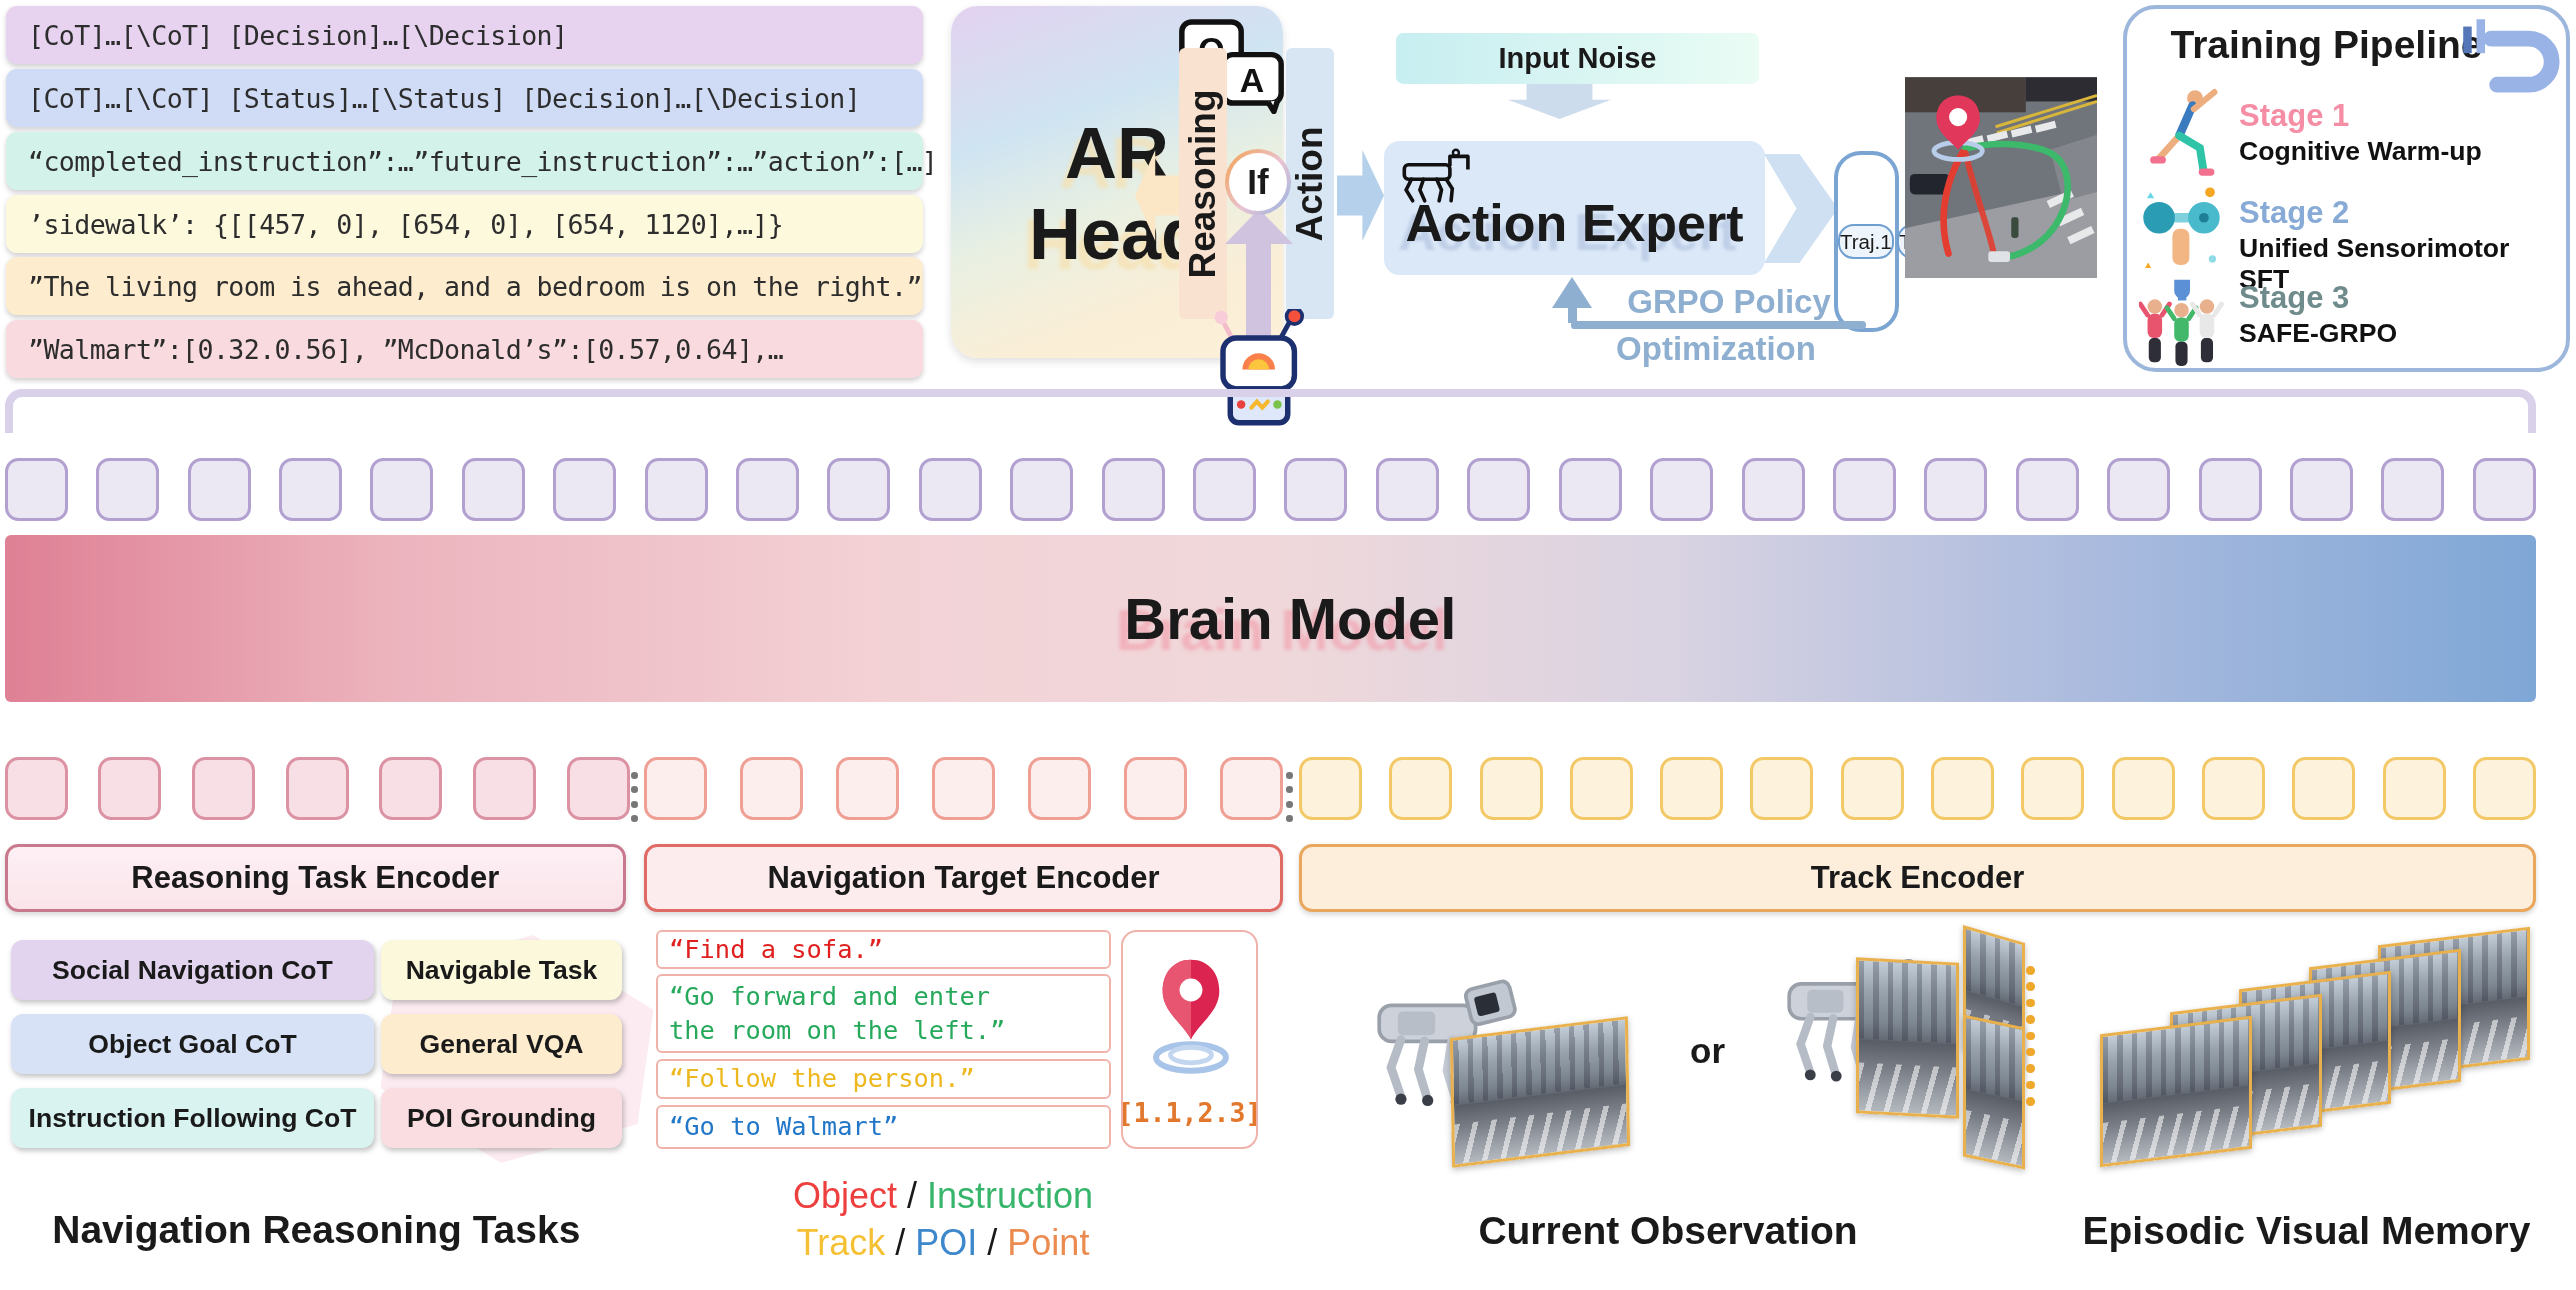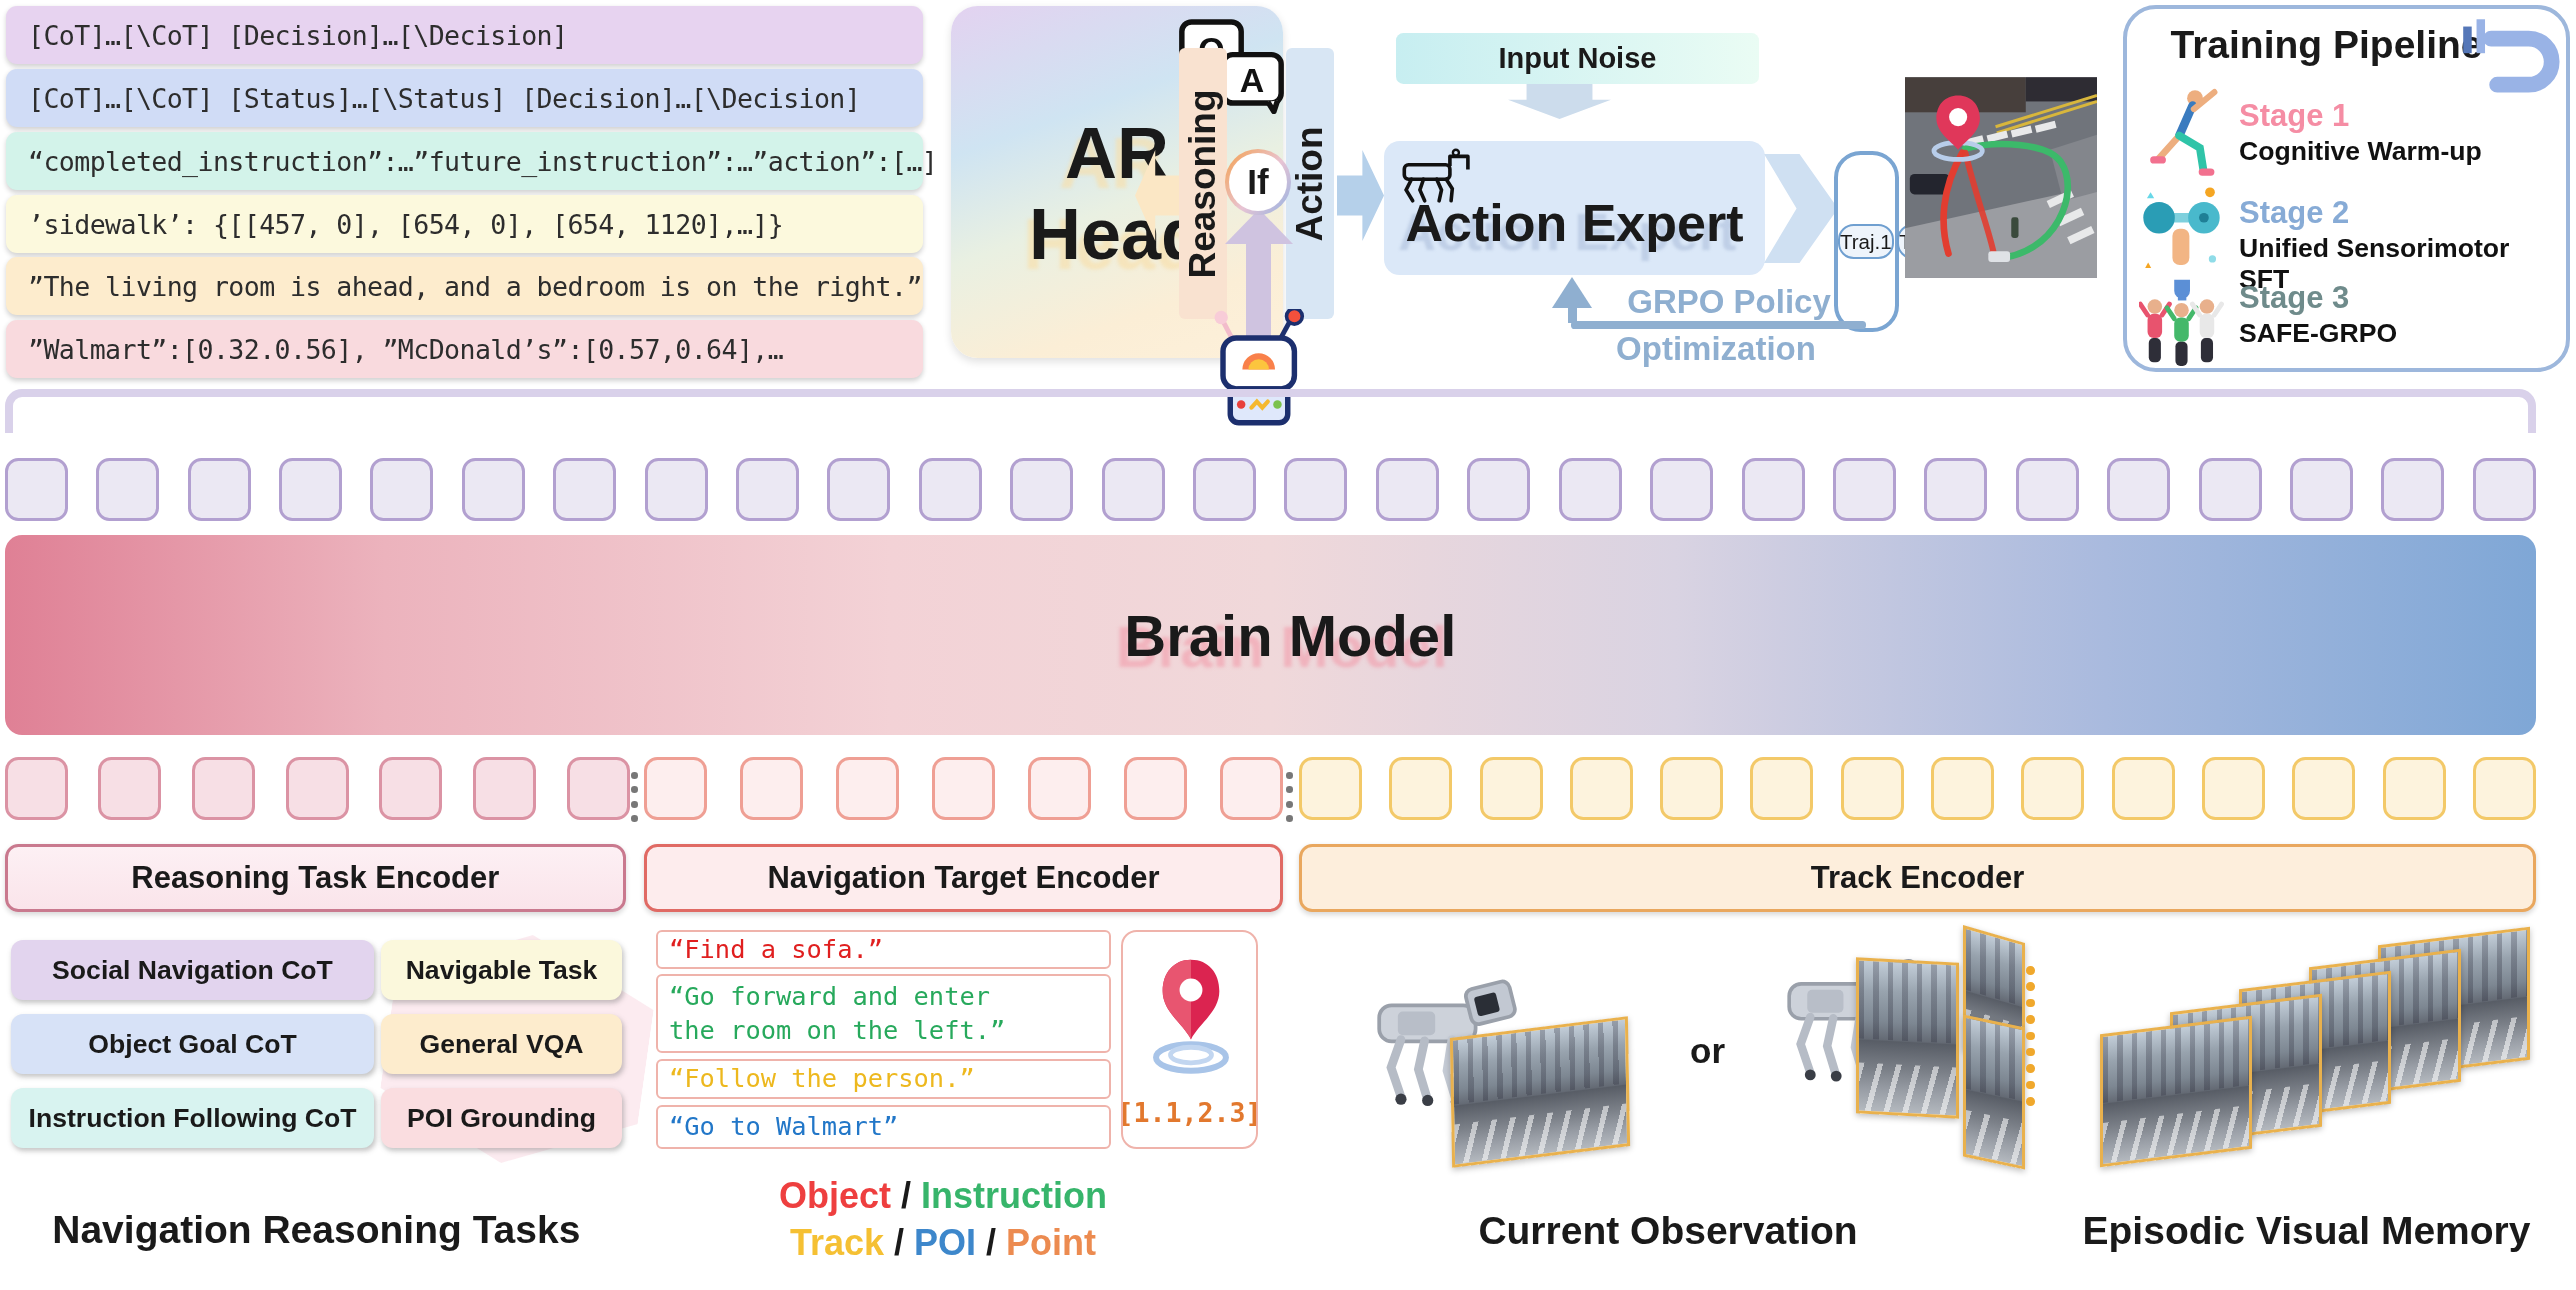--- a/index.html
+++ b/index.html
@@ -70,21 +70,21 @@
   .trow{display:flex;justify-content:space-between;}
   .tok{width:63px;height:63px;border-radius:13.3px;box-sizing:border-box;}
   .tok-p{border:3px solid #b2a0d0;background:#ebe8f3;}
   .tok-r{border:3px solid #db93a4;background:#f7dfe5;}
   .tok-s{border:3px solid #ef9f94;background:#fdeeee;}
   .tok-y{border:3px solid #f3c968;background:#fdf3dd;}
   .sepdots{display:flex;flex-direction:column;gap:7.9px;align-items:center;}
   .sepdots i{width:6.6px;height:6.6px;border-radius:50%;background:#777;}
   .sepdots.y i{background:#f0a82c;width:8.5px;height:8.5px;}
 
-  .brain{left:4.8px;top:535px;width:2531px;height:200px;border-radius:17px;
+  .brain{left:4.8px;top:535px;width:2531px;height:167px;border-radius:6px;
          background:linear-gradient(90deg,#df8095 0%,#ecb3bd 15%,#f3d2d6 35%,#f0d8da 50%,#d9d3e2 66%,#a9bade 83%,#7fa7d6 100%);padding-left:40px;}
   .brain .t{font-size:58px;font-weight:bold;text-shadow:-8.5px 11px 3.6px rgba(242,155,170,.6);}
 
   
   .enc{top:844px;height:68px;border-radius:13.3px;font-size:31px;font-weight:bold;
        box-shadow:0 2.4px 4.8px rgba(0,0,0,.15);}
   .encA{left:4.8px;width:621px;background:linear-gradient(180deg,#fdf0f4,#fae4ea);border:3px solid #c9798e;justify-content:center;}
   .encB{left:644px;width:639px;background:#fdeced;border:3px solid #e06a64;}
   .encC{left:1299px;width:1237px;background:#fdeedc;border:3px solid #e9a75e;}
 
@@ -92,21 +92,21 @@
   .hex{left:387px;top:934px;width:260px;height:230px;background:rgba(244,175,195,.25);
        clip-path:polygon(50% 0,100% 25%,100% 75%,50% 100%,0 75%,0 25%);transform:rotate(8deg);}
   .chip{height:60px;border-radius:12px;font-size:26.6px;font-weight:600;
         box-shadow:1.8px 3px 5.4px rgba(90,90,90,.35);}
   .caption{font-size:39px;font-weight:bold;}
   .quote{left:656px;width:455px;background:#fff;border:2.4px solid #efb3ab;border-radius:6px;
          display:flex;align-items:center;padding:0 11px;font-size:25.4px;white-space:pre-line;line-height:1.3;}
   .pinpanel{left:1121px;top:930px;width:137px;height:219px;background:#fff;border:2.4px solid #efb3ab;
          border-radius:15.7px;}
   .coord{font-size:26.6px;font-weight:bold;color:#e2782e;}
-  .legend{left:659px;width:568px;font-size:36px;font-weight:bold;text-align:center;white-space:pre;}
+  .legend{left:659px;width:568px;font-size:36px;font-weight:normal;text-align:center;white-space:pre;}
 
   
   .photo{border:3px solid #e9b14d;box-shadow:0 2.4px 6px rgba(0,0,0,.25);
      background:
        repeating-linear-gradient(105deg, rgba(255,255,255,.55) 0 5.4px, rgba(255,255,255,0) 5.4px 18px) left bottom/100% 32% no-repeat,
        repeating-linear-gradient(90deg, rgba(35,35,50,.28) 0 5.4px, rgba(35,35,50,0) 5.4px 14.5px) left top/100% 52% no-repeat,
        linear-gradient(180deg,#c2cdd8 0%,#98a3ae 20%,#7d8792 40%,#646a74 52%,#585d66 53%,#7b8088 72%,#999ea6 86%,#b4b9bf 100%);}
   .ortext{font-size:35px;font-weight:600;}
 
   svg text{font-family:"Liberation Sans",sans-serif;}

